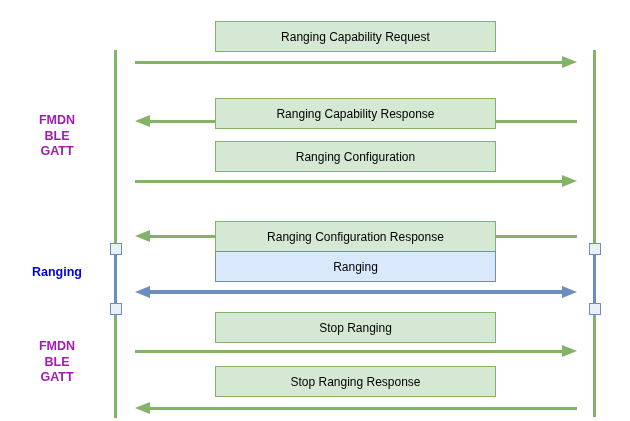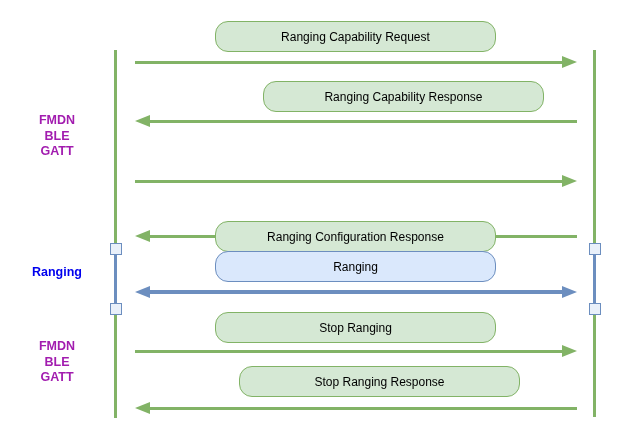--- a/index.html
+++ b/index.html
@@ -9,21 +9,21 @@
   }
   .lifeline { position:absolute; top:50px; width:3px; height:368px; background:#82b366; z-index:1; }
   .lifeline-seg { position:absolute; top:247px; width:3px; height:62px; background:#6c8ebf; z-index:2; }
   .act {
     position:absolute; width:12px; height:12px; box-sizing:border-box;
     background:#e9f0fa; border:1.5px solid #6c8ebf; z-index:3;
   }
   .msgbox {
     position:absolute; left:215px; width:281px; height:31px; box-sizing:border-box;
     display:flex; align-items:center; justify-content:center;
-    font-size:12px; color:#000000; z-index:4; text-align:center;border-radius:13px;
+    font-size:12px; color:#000000; z-index:4; text-align:center;
   }
   .msgbox.green { background:#d5e8d4; border:1.5px solid #82b366; }
   .msgbox.blue  { background:#dae8fc; border:1.5px solid #6c8ebf; }
   .arrow { position:absolute; left:135px; width:442px; height:12px; z-index:2; }
   .arrow .line { position:absolute; top:4.5px; height:3px; left:0; right:0; background:#82b366; }
   .arrow.blue .line { background:#6c8ebf; height:4px; top:4px; }
   .head { position:absolute; width:0; height:0; top:0; }
   .head.l { left:0;  border-top:6px solid transparent; border-bottom:6px solid transparent; border-right:15px solid #82b366; }
   .head.r { right:0; border-top:6px solid transparent; border-bottom:6px solid transparent; border-left:15px solid #82b366; }
   .arrow.blue .head.l { border-right-color:#6c8ebf; }
@@ -62,28 +62,31 @@
 GATT</div>
 
   <div class="msgbox green" style="top:21px;">
     <span>Ranging Capability Request</span>
   </div>
   <div class="arrow green has-r" style="top:56px;">
     <div class="line"></div>
     <div class="head r"></div>
   </div>
 
-  <div class="msgbox green" style="top:81px;margin-left:48px;">
+  <div class="msgbox green" style="top:98px;">
     <span>Ranging Capability Response</span>
   </div>
   <div class="arrow green has-l" style="top:115px;">
     <div class="line"></div>
     <div class="head l"></div>
   </div>
 
+  <div class="msgbox green" style="top:141px;">
+    <span>Ranging Configuration</span>
+  </div>
   <div class="arrow green has-r" style="top:175px;">
     <div class="line"></div>
     <div class="head r"></div>
   </div>
 
   <div class="msgbox green" style="top:193px;margin-top:28px;">
     <span>Ranging Configuration Response</span>
   </div>
   <div class="arrow green has-l" style="top:230px;">
     <div class="line"></div>
@@ -100,21 +103,21 @@
   </div>
 
   <div class="msgbox green" style="top:312px;">
     <span>Stop Ranging</span>
   </div>
   <div class="arrow green has-r" style="top:345px;">
     <div class="line"></div>
     <div class="head r"></div>
   </div>
 
-  <div class="msgbox green" style="top:366px;margin-left:24px;">
+  <div class="msgbox green" style="top:366px;">
     <span>Stop Ranging Response</span>
   </div>
   <div class="arrow green has-l" style="top:402px;">
     <div class="line"></div>
     <div class="head l"></div>
   </div>
 
 </div>
 
 </body></html>

